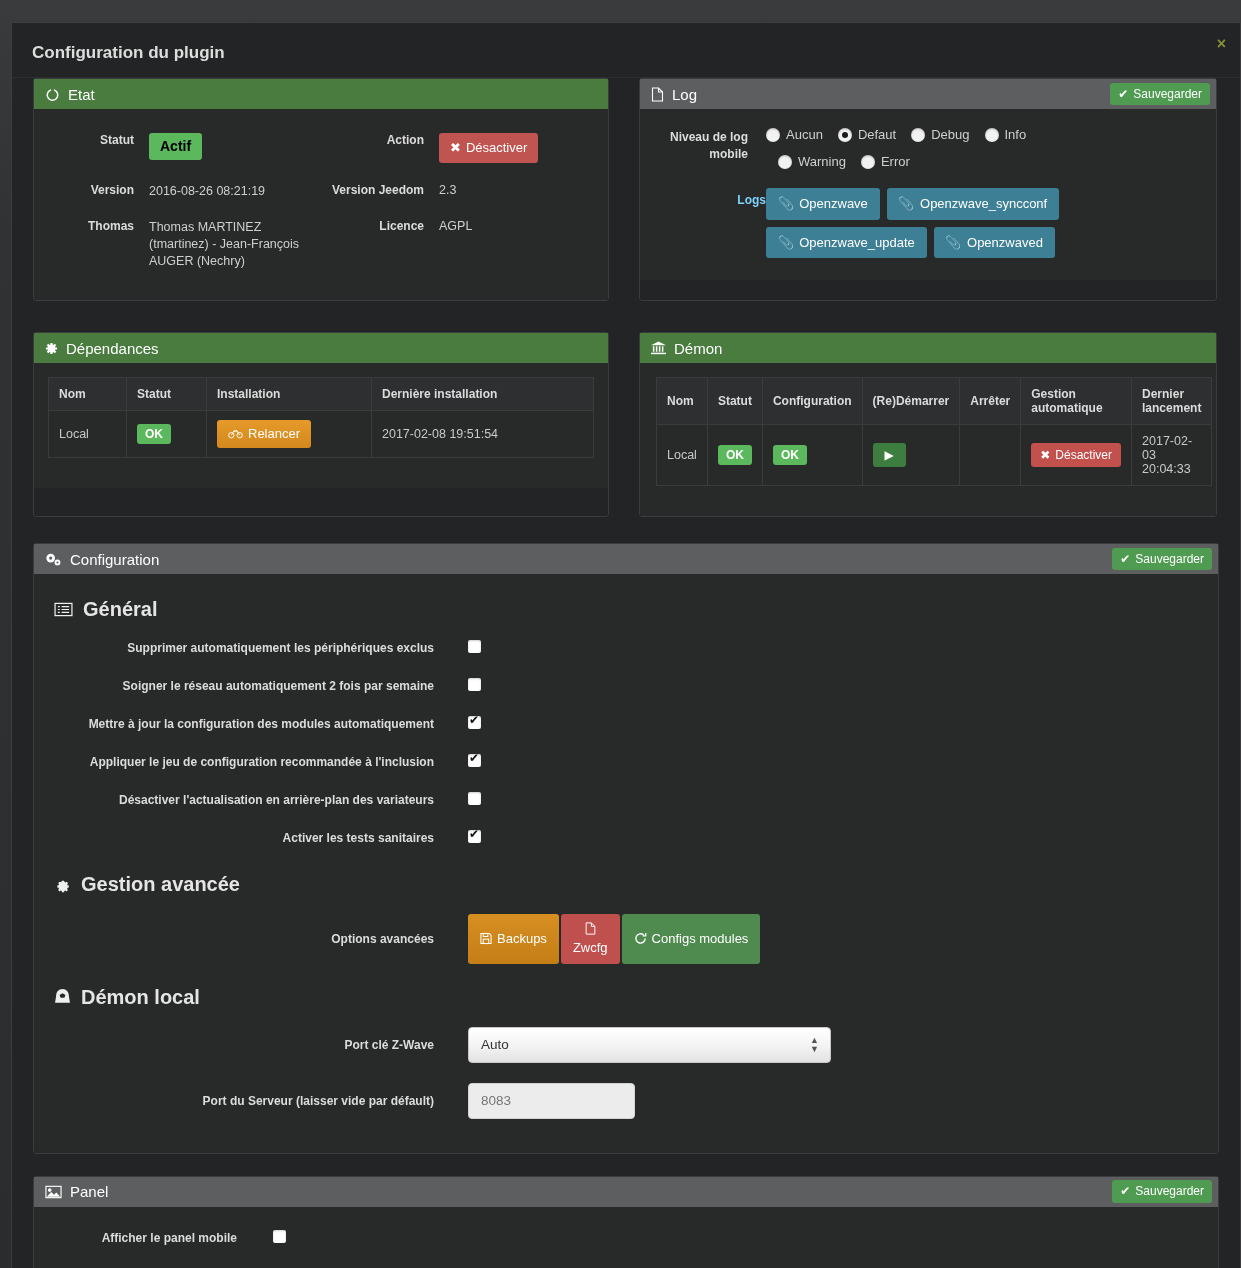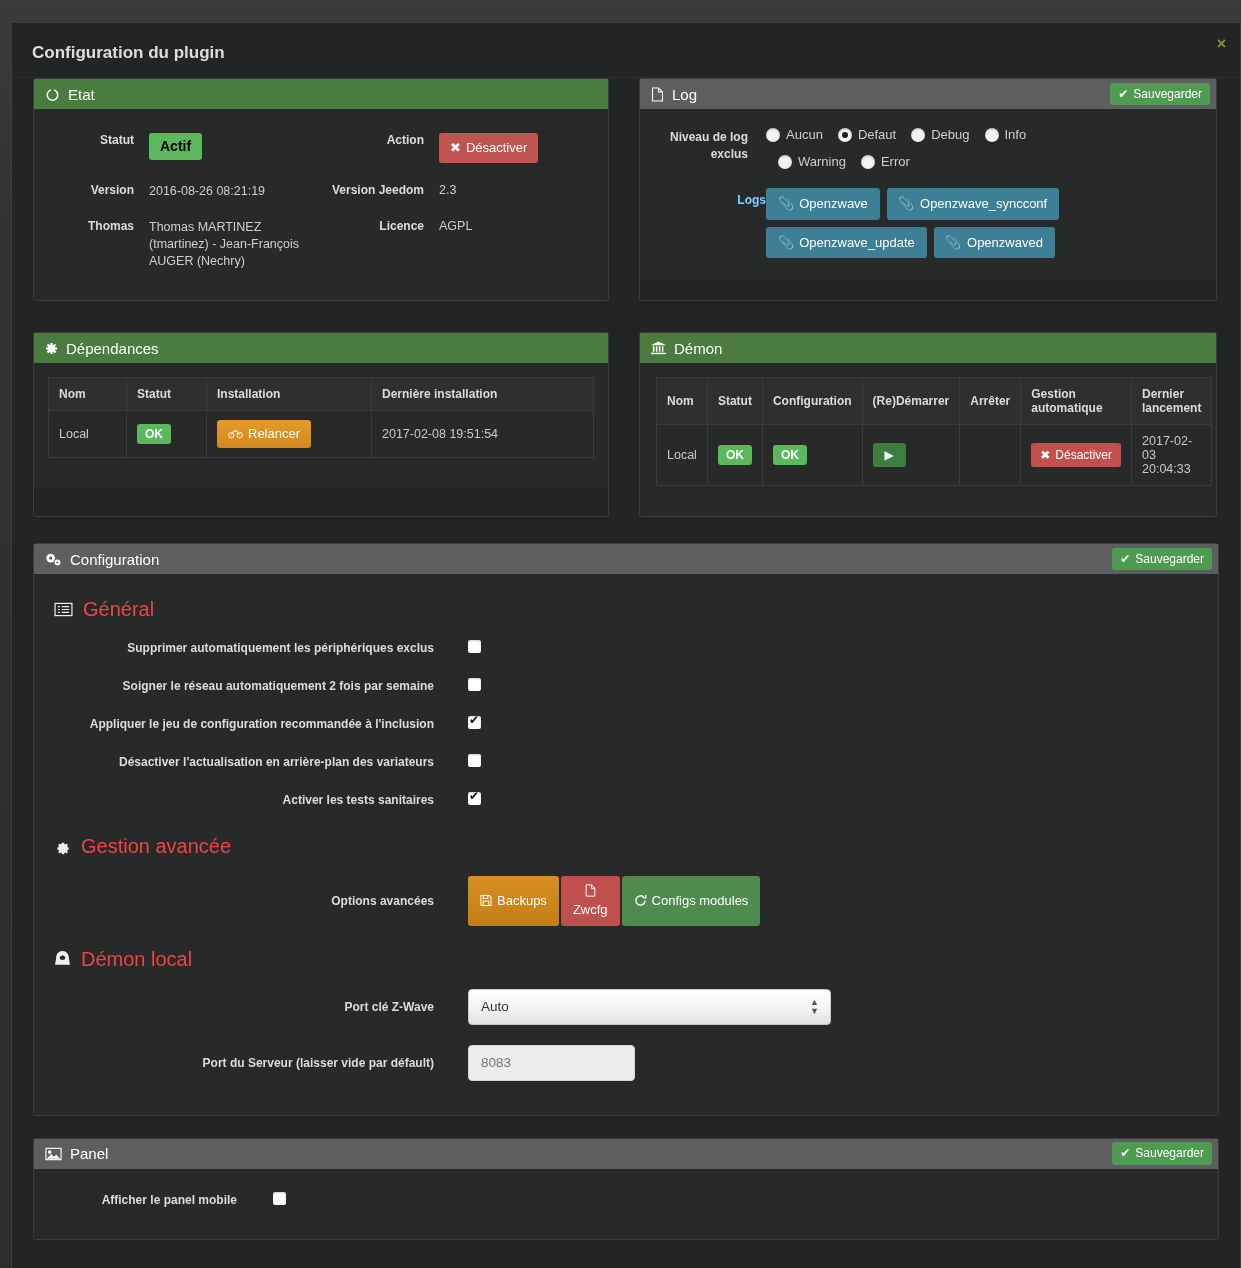--- a/index.html
+++ b/index.html
@@ -138,21 +138,21 @@
     font-size: 12.5px; color: #c9c9c9; padding: 9px 10px;
     border: 1px solid #3a3b3c; background: #282929; vertical-align: middle;
   }
   .tbl-wrap { padding: 14px 14px 30px 14px; }
   .tbl-wrap2 { padding: 14px 16px 30px 16px; }
 
   
   .cfg-body { padding: 20px 12px 26px 12px; }
   .sec-title {
     display: flex; align-items: center; gap: 10px;
-    font-size: 20px; color: #ef4444; font-weight: 400; margin: 4px 0 18px 8px;
+    font-size: 20px; color: #e5e5e5; font-weight: 700; margin: 4px 0 18px 8px;
   }
   .form-row { display: flex; align-items: center; margin-bottom: 20px; }
   .form-lbl {
     width: 402px; text-align: right; font-size: 12px; font-weight: bold;
     color: #dcdcdc; padding-right: 14px;
   }
   .form-ctl { padding-left: 20px; }
   .chk {
     width: 13px; height: 13px; background: #fff; border-radius: 2px;
     display: inline-block; position: relative; cursor: pointer;
@@ -258,21 +258,21 @@
                 </svg>
             </span>
             <span>Log</span>
           </div>
           <button class="btn btn-save">
             <span>✔</span>
             <span>Sauvegarder</span>
           </button>
         </div>
         <div class="panel-body log-body">
-          <div class="log-lbl">Niveau de log exclus</div>
+          <div class="log-lbl">Niveau de log mobile</div>
           <div class="log-fields">
 
             <div class="radio-line">
               <label class="radio-item">
                 <span class="radio"></span>
                 <span>Aucun</span>
               </label>
               <label class="radio-item">
                 <span class="radio on"></span>
                 <span>Defaut</span>
@@ -464,20 +464,24 @@
 
         <div class="form-row">
           <div class="form-lbl">Supprimer automatiquement les périphériques exclus</div>
           <div class="form-ctl"><span class="chk"></span></div>
         </div>
         <div class="form-row">
           <div class="form-lbl">Soigner le réseau automatiquement 2 fois par semaine</div>
           <div class="form-ctl"><span class="chk"></span></div>
         </div>
         <div class="form-row">
+          <div class="form-lbl">Mettre à jour la configuration des modules automatiquement</div>
+          <div class="form-ctl"><span class="chk on"></span></div>
+        </div>
+        <div class="form-row">
           <div class="form-lbl">Appliquer le jeu de configuration recommandée à l'inclusion</div>
           <div class="form-ctl"><span class="chk on"></span></div>
         </div>
         <div class="form-row">
           <div class="form-lbl">Désactiver l'actualisation en arrière-plan des variateurs</div>
           <div class="form-ctl"><span class="chk"></span></div>
         </div>
         <div class="form-row" style="margin-bottom:26px;">
           <div class="form-lbl">Activer les tests sanitaires</div>
           <div class="form-ctl"><span class="chk on"></span></div>

